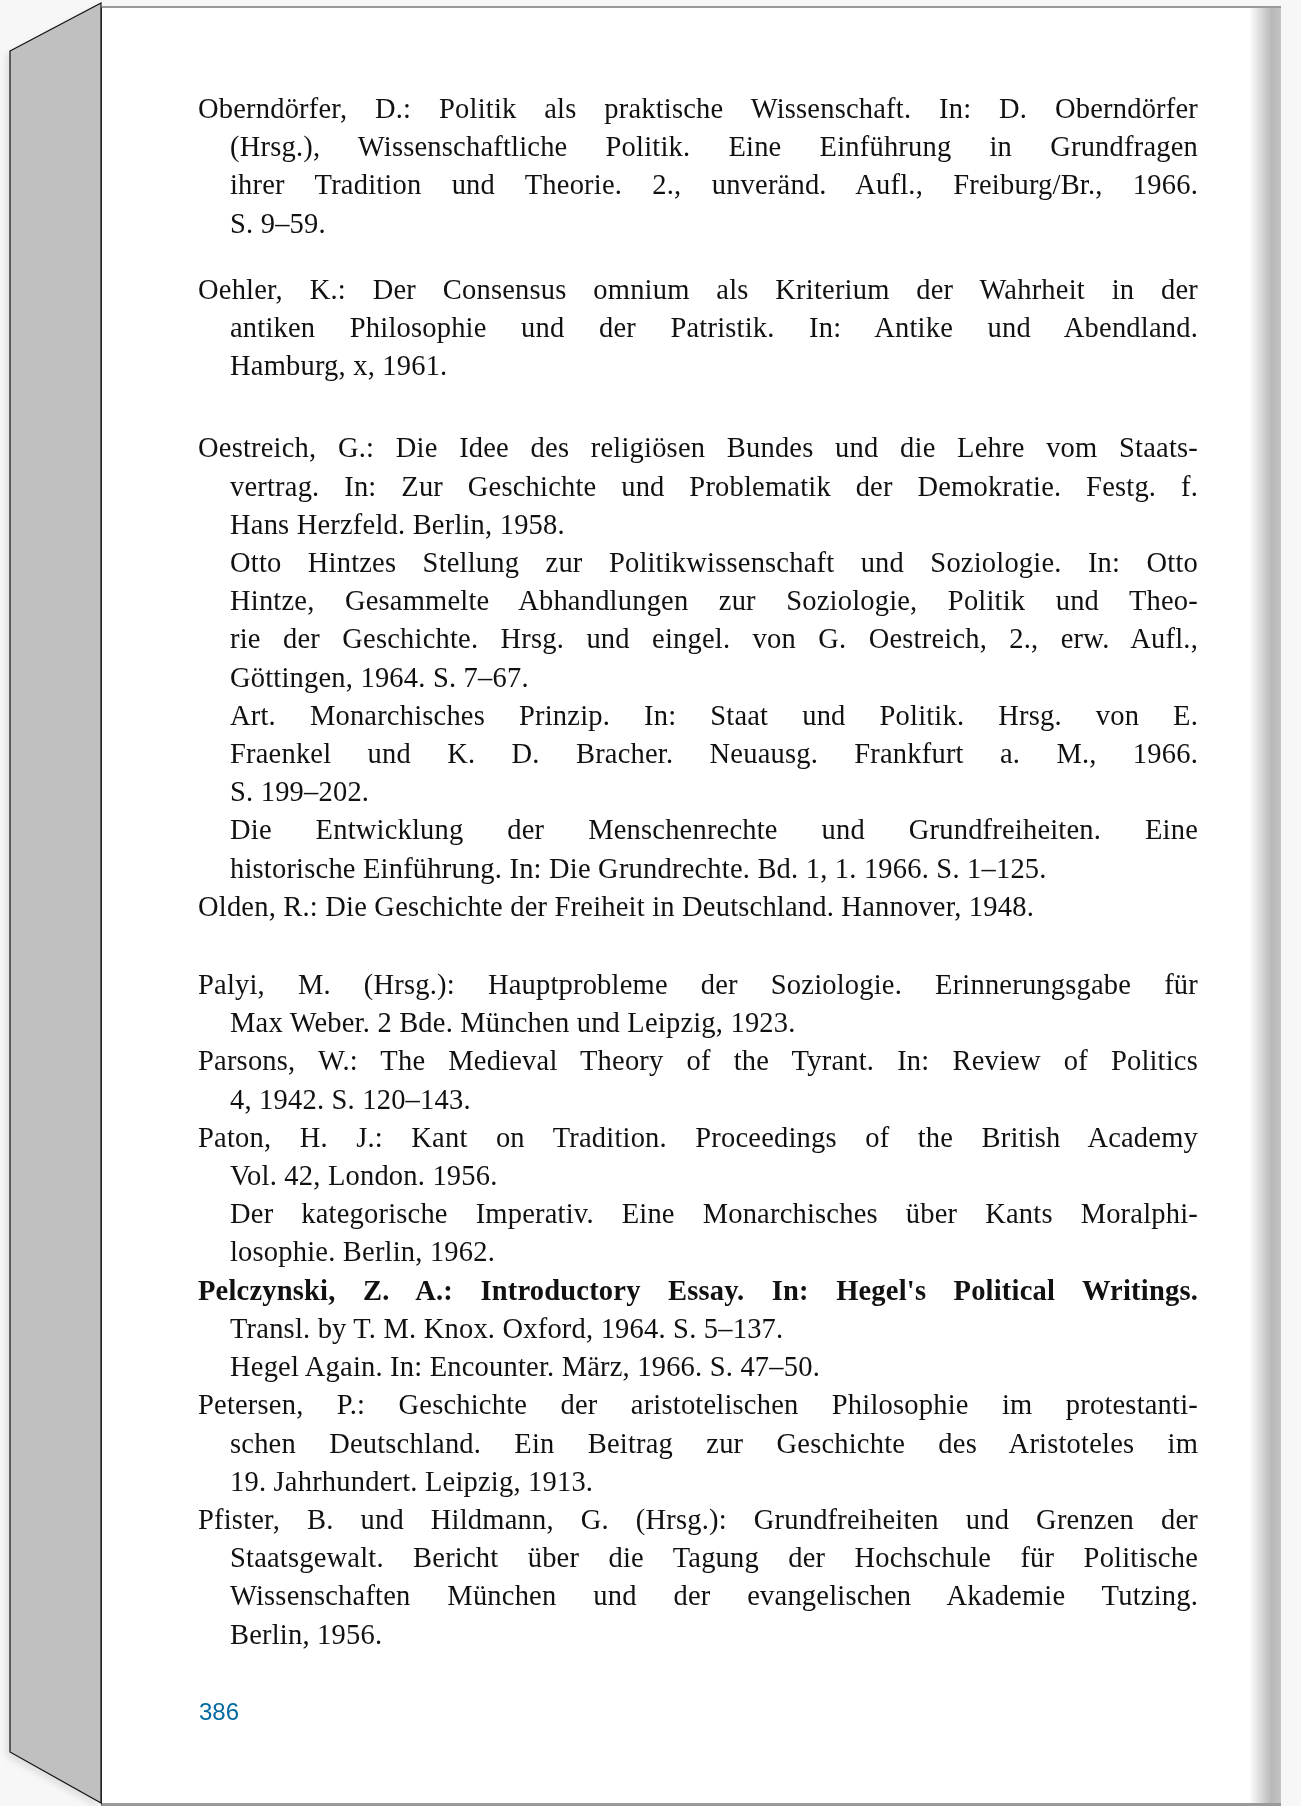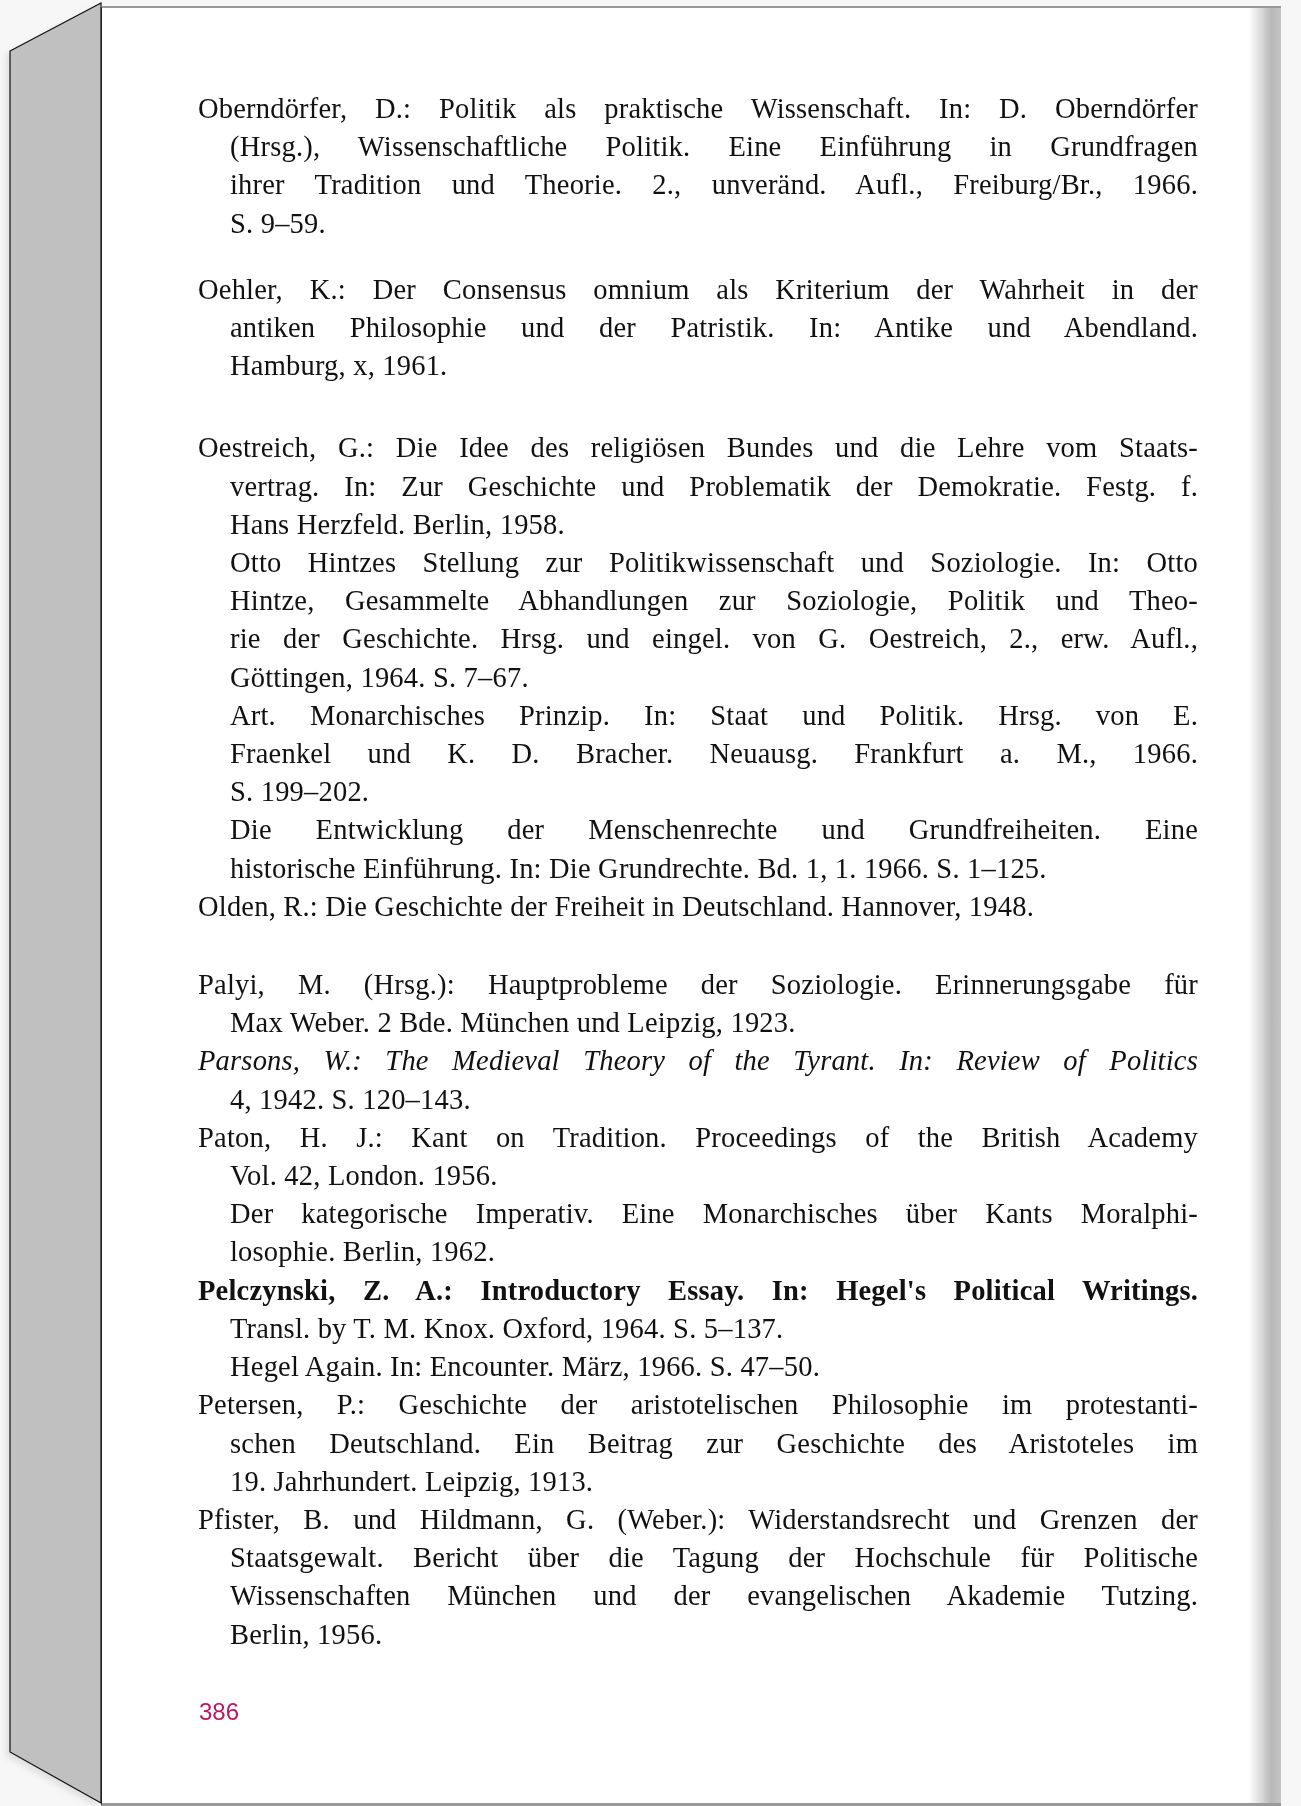--- a/index.html
+++ b/index.html
@@ -31,21 +31,21 @@
   }
   .entry { margin: 0; }
   .entry .line { display: block; white-space: nowrap; text-align: justify; text-align-last: justify; }
   .entry .line.last { text-align-last: left; }
   .line.i0 { padding-left: 0; }
   .line.i1 { padding-left: 32px; }
   .gap { height: 40px; }
   .page-number {
     position: absolute; left: 97px; top: 1690px;
     font-family: "Liberation Sans", "DejaVu Sans", sans-serif;
-    font-size: 24px; color: #be185d;
+    font-size: 24px; color: #0369a1;
   }
 </style>
 </head>
 <body>
 
 <svg class="spine" viewBox="0 0 1301 1806" width="1301" height="1806">
   <defs>
     <filter id="sh" x="-10%" y="-10%" width="120%" height="120%">
       <feGaussianBlur stdDeviation="3"></feGaussianBlur>
     </filter>
@@ -94,21 +94,21 @@
           <span class="line i0 last">Olden, R.: Die Geschichte der Freiheit in Deutschland. Hannover, 1948.</span>
         </div>
       </div>
     <div class="gap"></div>
     <div id="section-p">
         <div class="entry">
           <span class="line i0" style="white-space: normal; width: 1000px; box-sizing: border-box;">Palyi, M. (Hrsg.): Hauptprobleme der Soziologie. Erinnerungsgabe für</span>
           <span class="line i1 last">Max Weber. 2 Bde. München und Leipzig, 1923.</span>
         </div>
         <div class="entry">
-          <span class="line i0" style="white-space: normal; width: 1000px; box-sizing: border-box; font-style: italic;">Parsons, W.: The Medieval Theory of the Tyrant. In: Review of Politics</span>
+          <span class="line i0" style="white-space: normal; width: 1000px; box-sizing: border-box;">Parsons, W.: The Medieval Theory of the Tyrant. In: Review of Politics</span>
           <span class="line i1 last">4, 1942. S. 120–143.</span>
         </div>
         <div class="entry">
           <span class="line i0" style="white-space: normal; width: 1000px; box-sizing: border-box;">Paton, H. J.: Kant on Tradition. Proceedings of the British Academy</span>
           <span class="line i1 last">Vol. 42, London. 1956.</span>
         </div>
         <div class="entry">
           <span class="line i1" style="white-space: normal; width: 1000px; box-sizing: border-box;">Der kategorische Imperativ. Eine Monarchisches über Kants Moralphi-</span>
           <span class="line i1 last">losophie. Berlin, 1962.</span>
         </div>
@@ -118,21 +118,21 @@
         </div>
         <div class="entry">
           <span class="line i1 last">Hegel Again. In: Encounter. März, 1966. S. 47–50.</span>
         </div>
         <div class="entry">
           <span class="line i0" style="white-space: normal; width: 1000px; box-sizing: border-box;">Petersen, P.: Geschichte der aristotelischen Philosophie im protestanti-</span>
           <span class="line i1" style="white-space: normal; width: 1000px; box-sizing: border-box;">schen Deutschland. Ein Beitrag zur Geschichte des Aristoteles im</span>
           <span class="line i1 last">19. Jahrhundert. Leipzig, 1913.</span>
         </div>
         <div class="entry">
-          <span class="line i0" style="white-space: normal; width: 1000px; box-sizing: border-box;">Pfister, B. und Hildmann, G. (Weber.): Widerstandsrecht und Grenzen der</span>
+          <span class="line i0" style="white-space: normal; width: 1000px; box-sizing: border-box;">Pfister, B. und Hildmann, G. (Hrsg.): Grundfreiheiten und Grenzen der</span>
           <span class="line i1" style="white-space: normal; width: 1000px; box-sizing: border-box;">Staatsgewalt. Bericht über die Tagung der Hochschule für Politische</span>
           <span class="line i1" style="white-space: normal; width: 1000px; box-sizing: border-box;">Wissenschaften München und der evangelischen Akademie Tutzing.</span>
           <span class="line i1 last">Berlin, 1956.</span>
         </div>
       </div>
   </div>
 
   <div class="page-number">386</div>
 </div>
 

